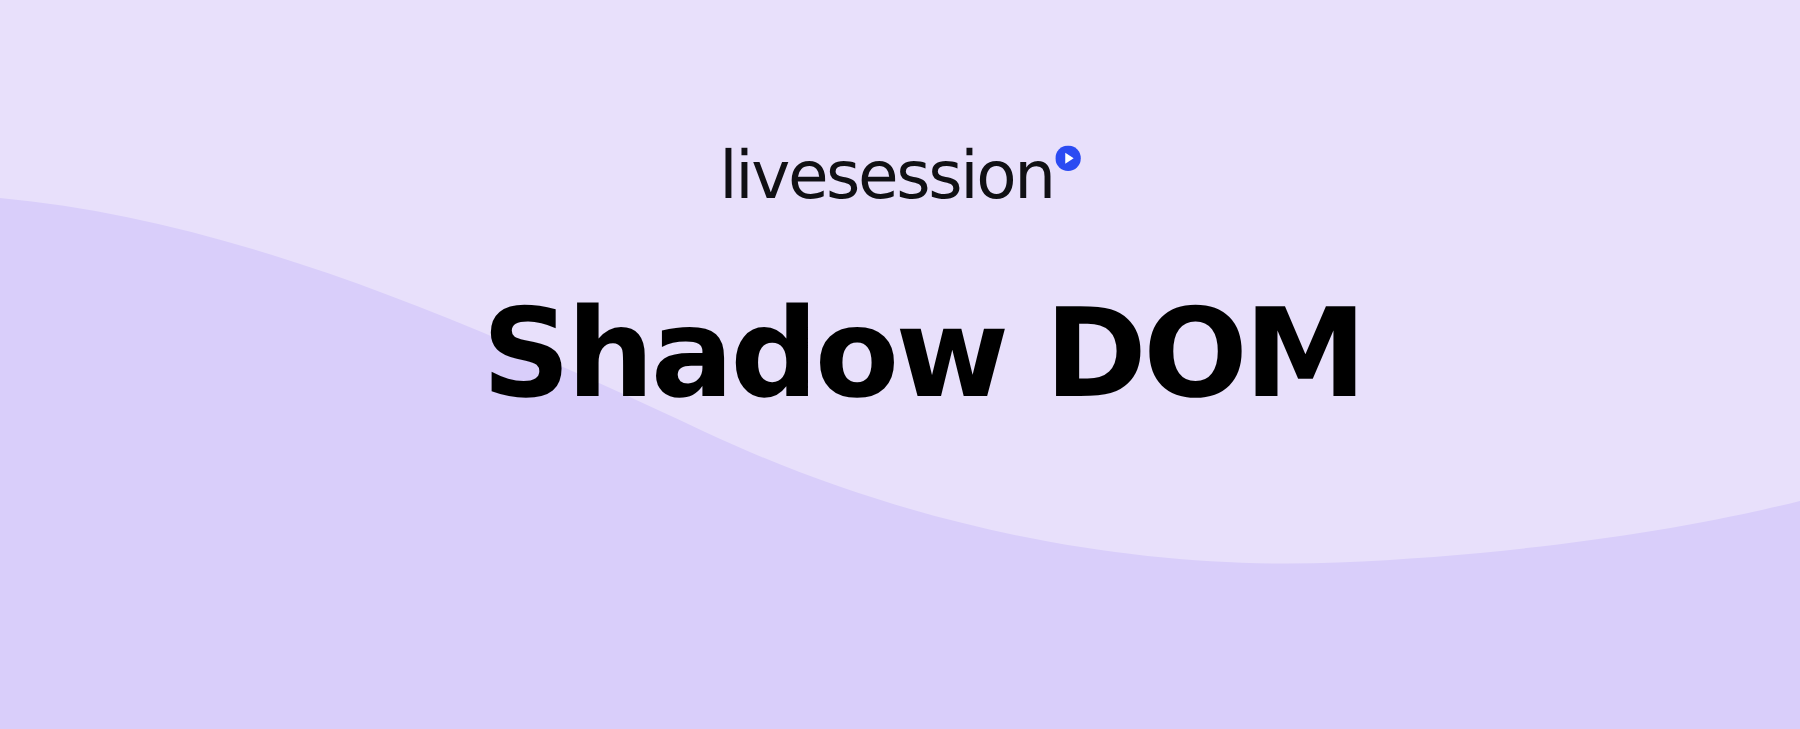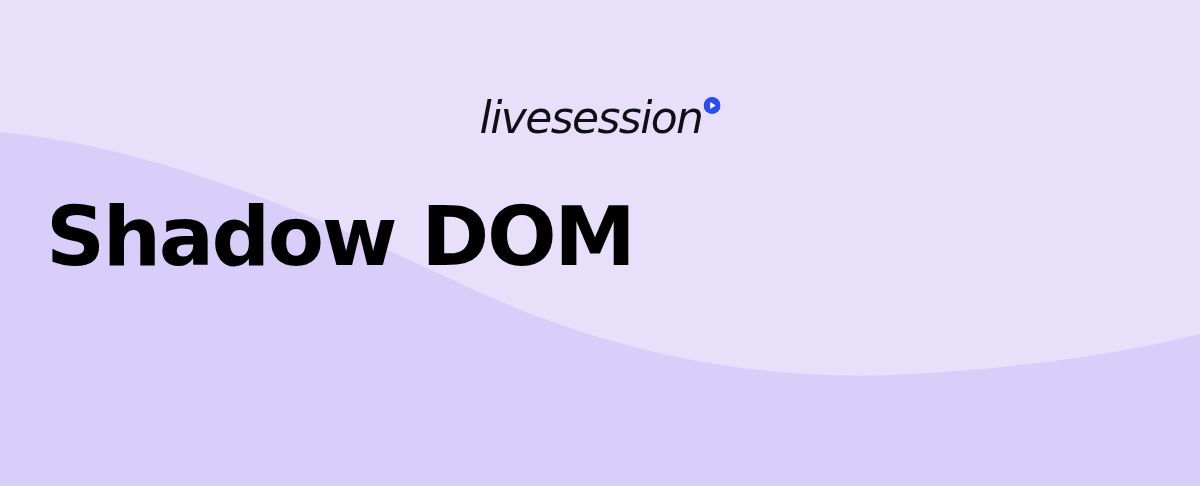--- a/index.html
+++ b/index.html
@@ -42,21 +42,20 @@
 
   
   .logo {
     position: absolute;
     top: 96px;
     left: 50%;
     transform: translateX(-50%);
     display: flex;
     align-items: flex-start;
     white-space: nowrap;
-    font-style: italic;
   }
 
   .logo-wordmark {
     font-family: "DejaVu Sans", "Liberation Sans", sans-serif;
     font-size: 44px;
     font-weight: 400;
     letter-spacing: -1.6px;
     line-height: 1;
     color: #101014;
   }
@@ -69,21 +68,21 @@
     margin-top: 1px;
     flex: 0 0 auto;
   }
 
   
   .headline {
     position: absolute;
     top: 196px;
     left: 0;
     right: 16px;
-    text-align: left;
+    text-align: center;
     font-family: "DejaVu Sans", "Liberation Sans", sans-serif;
     font-size: 82px;
     font-weight: 700;
     letter-spacing: -2.4px;
     line-height: 1;
     color: #000000;
     margin: 0;
     padding-left: 46px;
   }
 </style>

